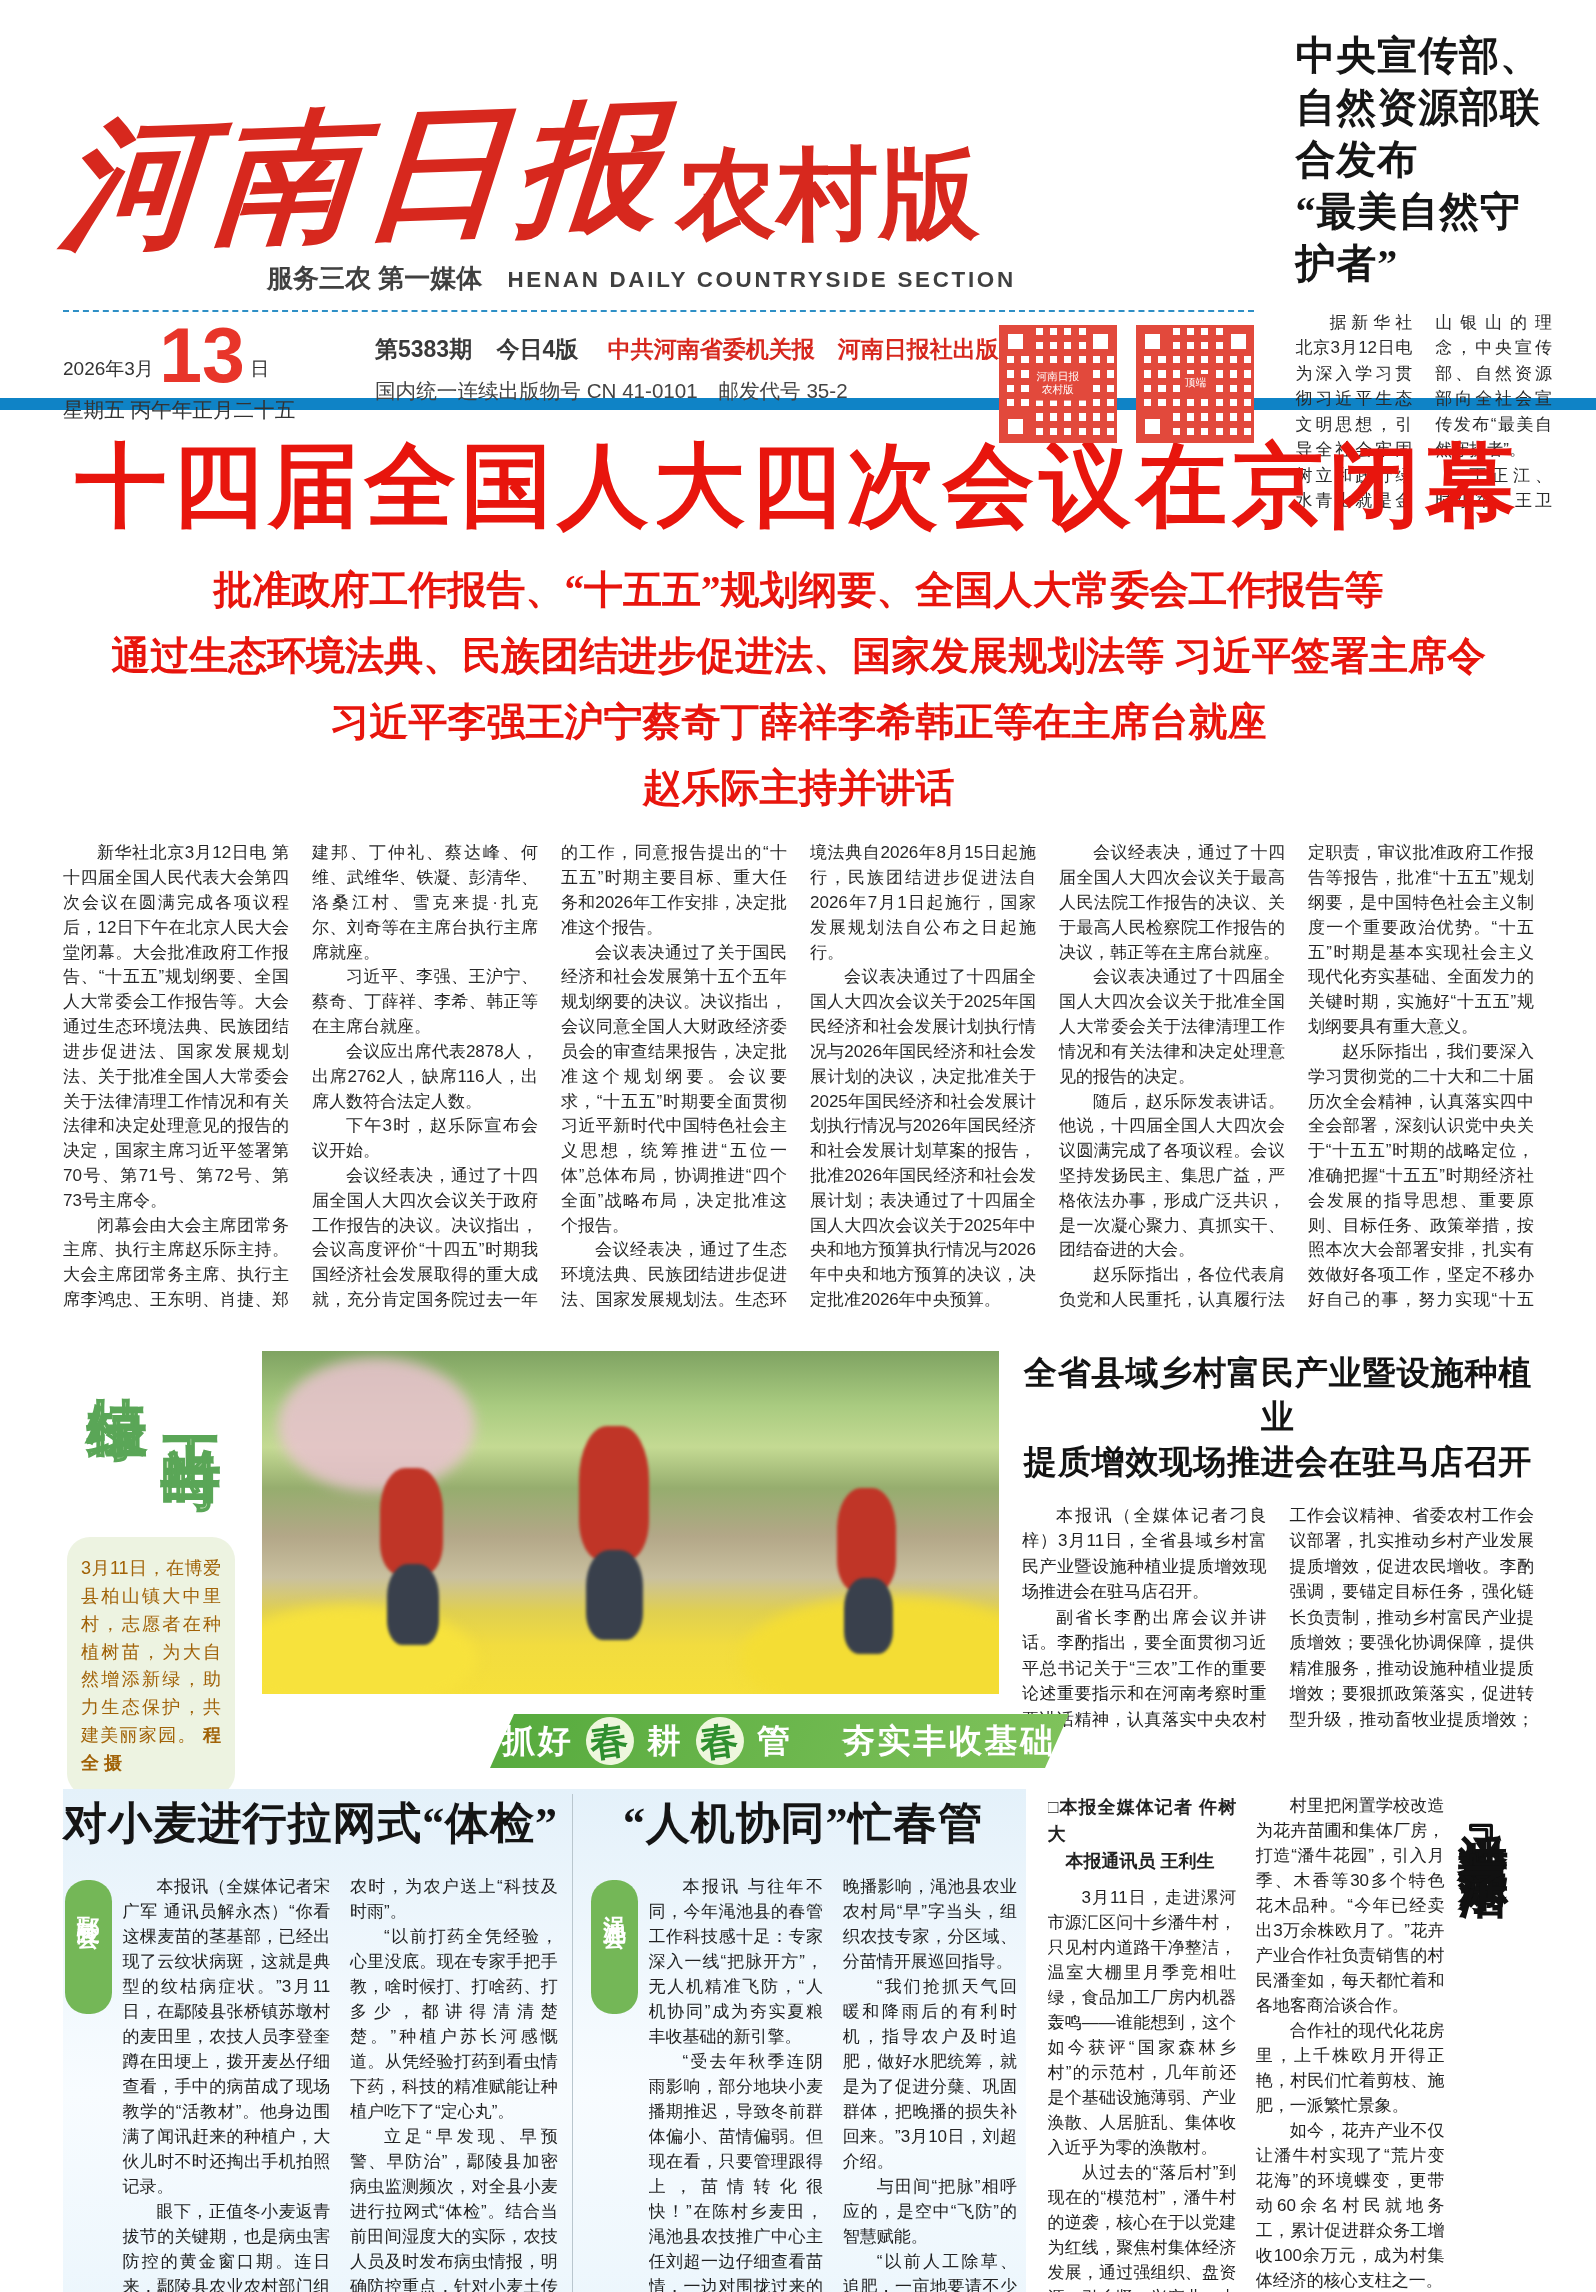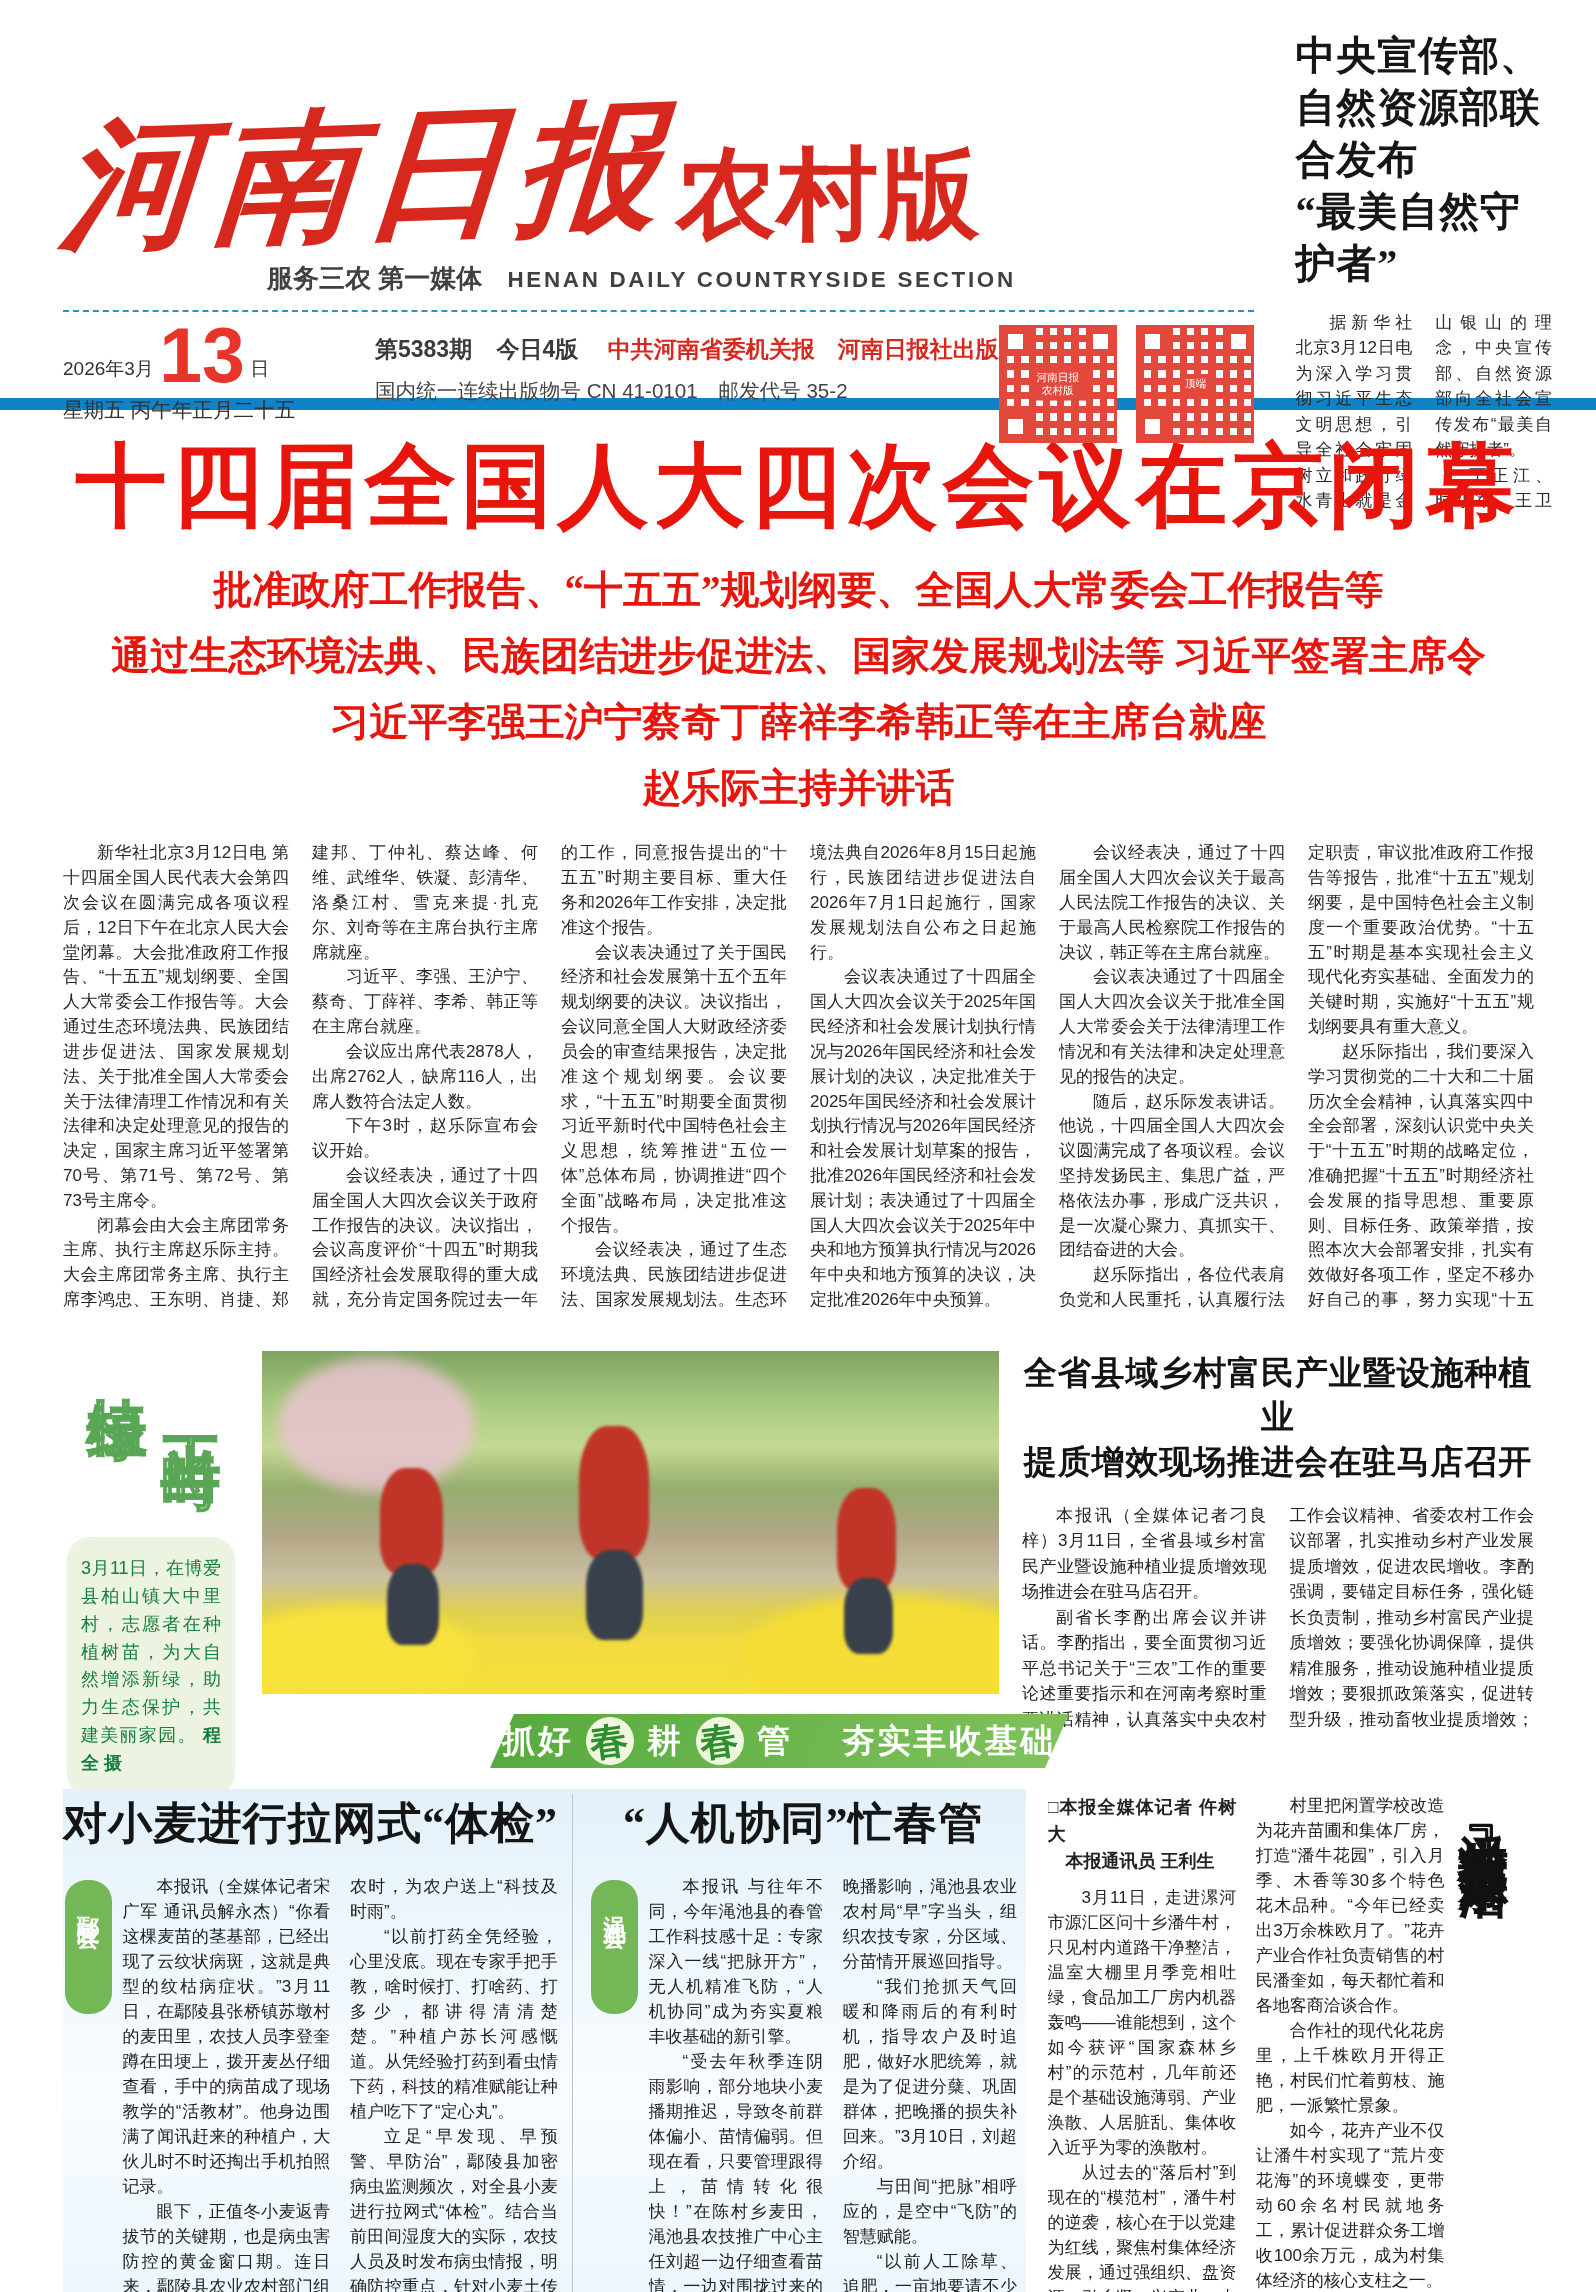--- a/index.html
+++ b/index.html
@@ -22,21 +22,21 @@
   .info-row { border-top:2.7px dashed #2e8fc6; margin-top:14.3px; padding-top:9px; display:flex; align-items:flex-start; }
   .date-block { width:296px; }
   .date-line { display:flex; align-items:flex-end; }
   .date-prefix,.date-suffix { font-size:19px; color:#333; padding-bottom:9px; }
   .date-day { font-size:77px; color:#e8352a; line-height:0.9; font-weight:bold; padding:0 5.4px; }
   .lunar-line { font-size:20.6px; color:#333; margin-top:5.4px; }
   .issue-block { margin-left:16px; padding-top:12.5px; }
   .issue-line1 { font-size:23px; font-weight:bold; color:#3a3a3a; white-space:nowrap; }
   .issue-red { color:#d7281e; margin-left:23px; }
   .issue-line2 { font-size:20.6px; color:#444; margin-top:12.5px; }
-  .qr-row { margin-left:auto; display:flex; gap:19.7px; padding-top:3.6px; }
+  .qr-row { margin-left:auto; display:flex; gap:19.7px; padding-top:3.6px;font-family:Liberation Mono, monospace; }
   .qr { width:118px; height:118px; position:relative; border:1.8px solid #e2493c;
         background:
          repeating-linear-gradient(0deg,#e2493c 0 7.2px,transparent 7.2px 14.3px),
          repeating-linear-gradient(90deg,#e2493c 0 7.2px,#fff 7.2px 14.3px); }
   .qr .finder { position:absolute; width:27px; height:27px; background:#fff; border:6.3px solid #e2493c; }
   .qr .f1{top:1.8px;left:1.8px;} .qr .f2{top:1.8px;right:1.8px;} .qr .f3{bottom:1.8px;left:1.8px;}
   .qr .qr-label { position:absolute; top:50%; left:50%; transform:translate(-50%,-50%);
         background:#e2493c; color:#fff; font-size:10.7px; padding:3.6px; text-align:center; line-height:1.2; max-width:63px; }
 
   .top-article { flex:1; padding-left:41px; }
@@ -62,21 +62,21 @@
 
   
   .mid { display:flex; padding:21.5px 63px 0; height:365px; }
   .green-side { width:176px; position:relative; }
   .gtitle { font-family:"Liberation Serif",serif; font-weight:bold; writing-mode:vertical-rl;
             font-size:59px; color:#cde8c0; -webkit-text-stroke:1.8px #5aa657; letter-spacing:7.2px; }
   .gt1 { position:absolute; top:0; left:14.3px; }
   .gt2 { position:absolute; top:39px; left:88px; }
   .green-caption { position:absolute; top:186px; left:3.6px; right:3.6px; background:#edf3e1;
                    border-radius:23px; padding:18px 14.3px; font-size:18px; line-height:1.55;
-                   color:#15803d; text-align:justify; }
+                   color:#a16207; text-align:justify; }
   .green-caption .credit { font-weight:bold; }
 
   .photo { flex:1; margin:0 23px; position:relative; overflow:hidden; background:
       linear-gradient(180deg,#7fa362 0%,#a9cb80 16%,#c4da93 28%,#96ad6e 40%,#b3a788 54%,#c9c09f 66%,#e0d050 76%,#f2dc3f 86%,#f6e03a 100%); }
   .blob { position:absolute; border-radius:50%; filter:blur(6.3px); }
   .b-blossom { width:197px; height:134px; left:16px; top:7.2px; background:#e9c3cf; opacity:.85; }
   .b-yellow1 { width:251px; height:107px; left:-36px; bottom:-18px; background:#f7e23c; }
   .b-yellow2 { width:304px; height:125px; right:-45px; bottom:-27px; background:#f4dd34; }
   .person { position:absolute; border-radius:40% 40% 30% 30%; filter:blur(1.8px); }
   .p-red { background:#c03527; }

